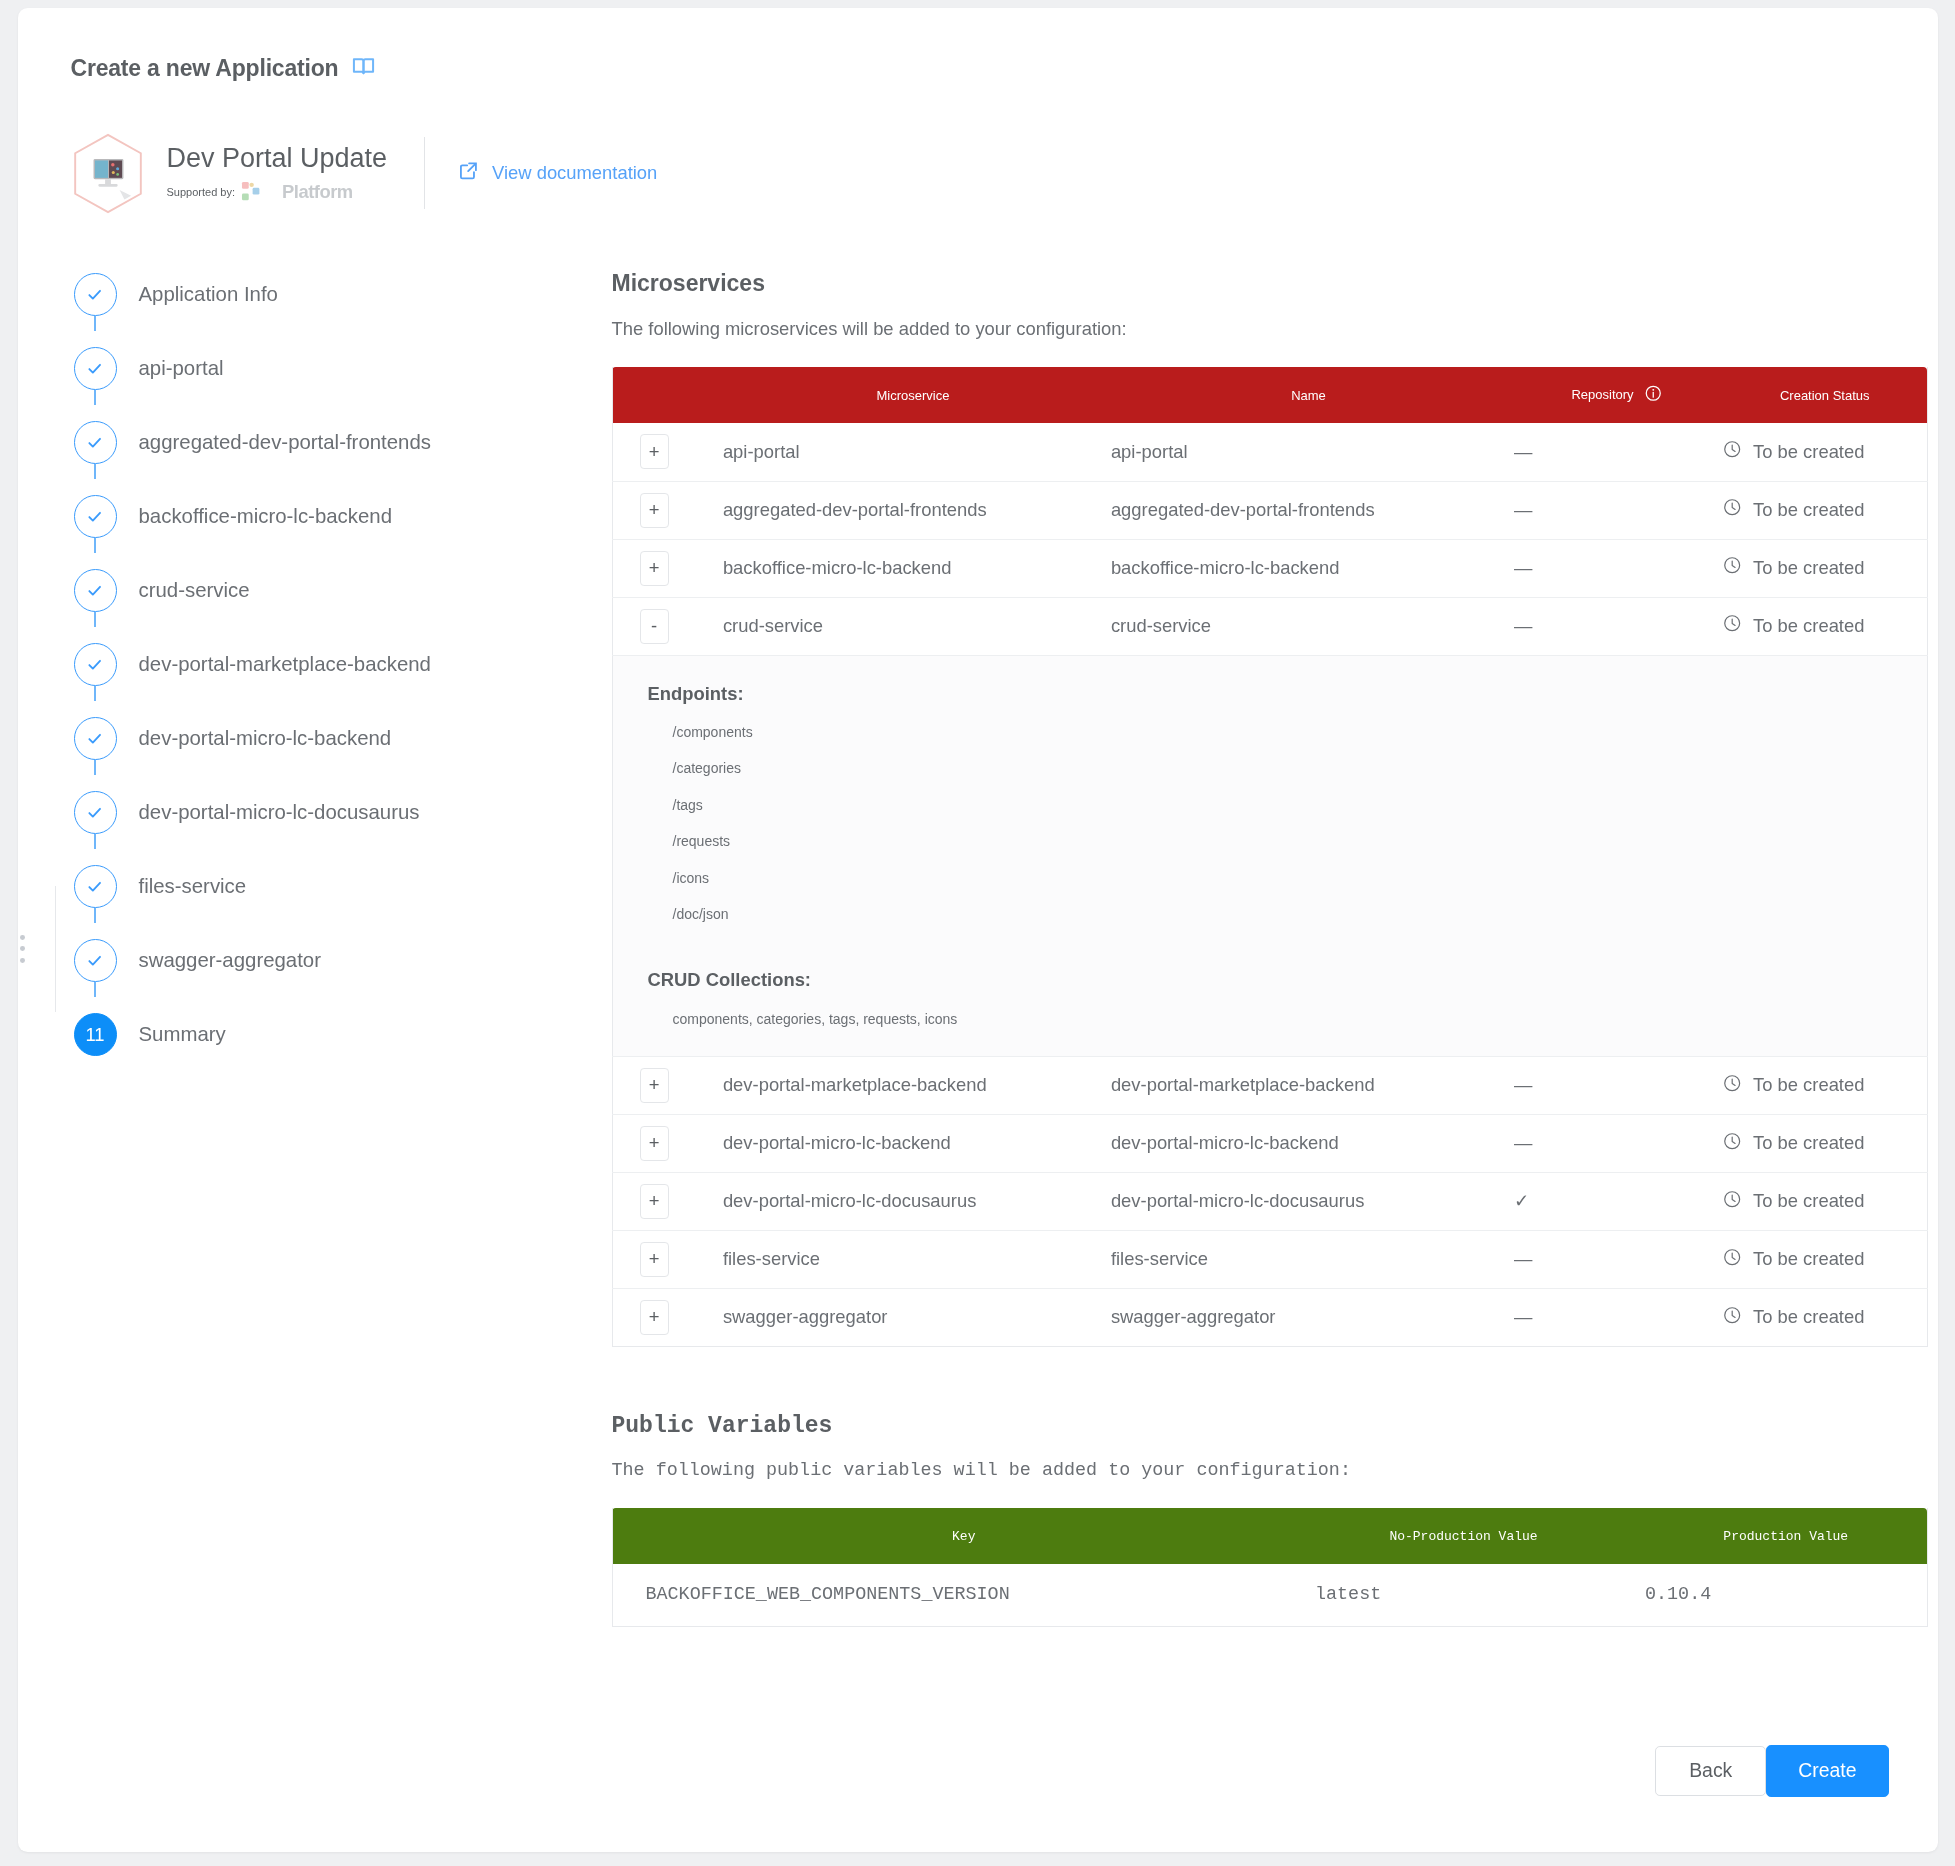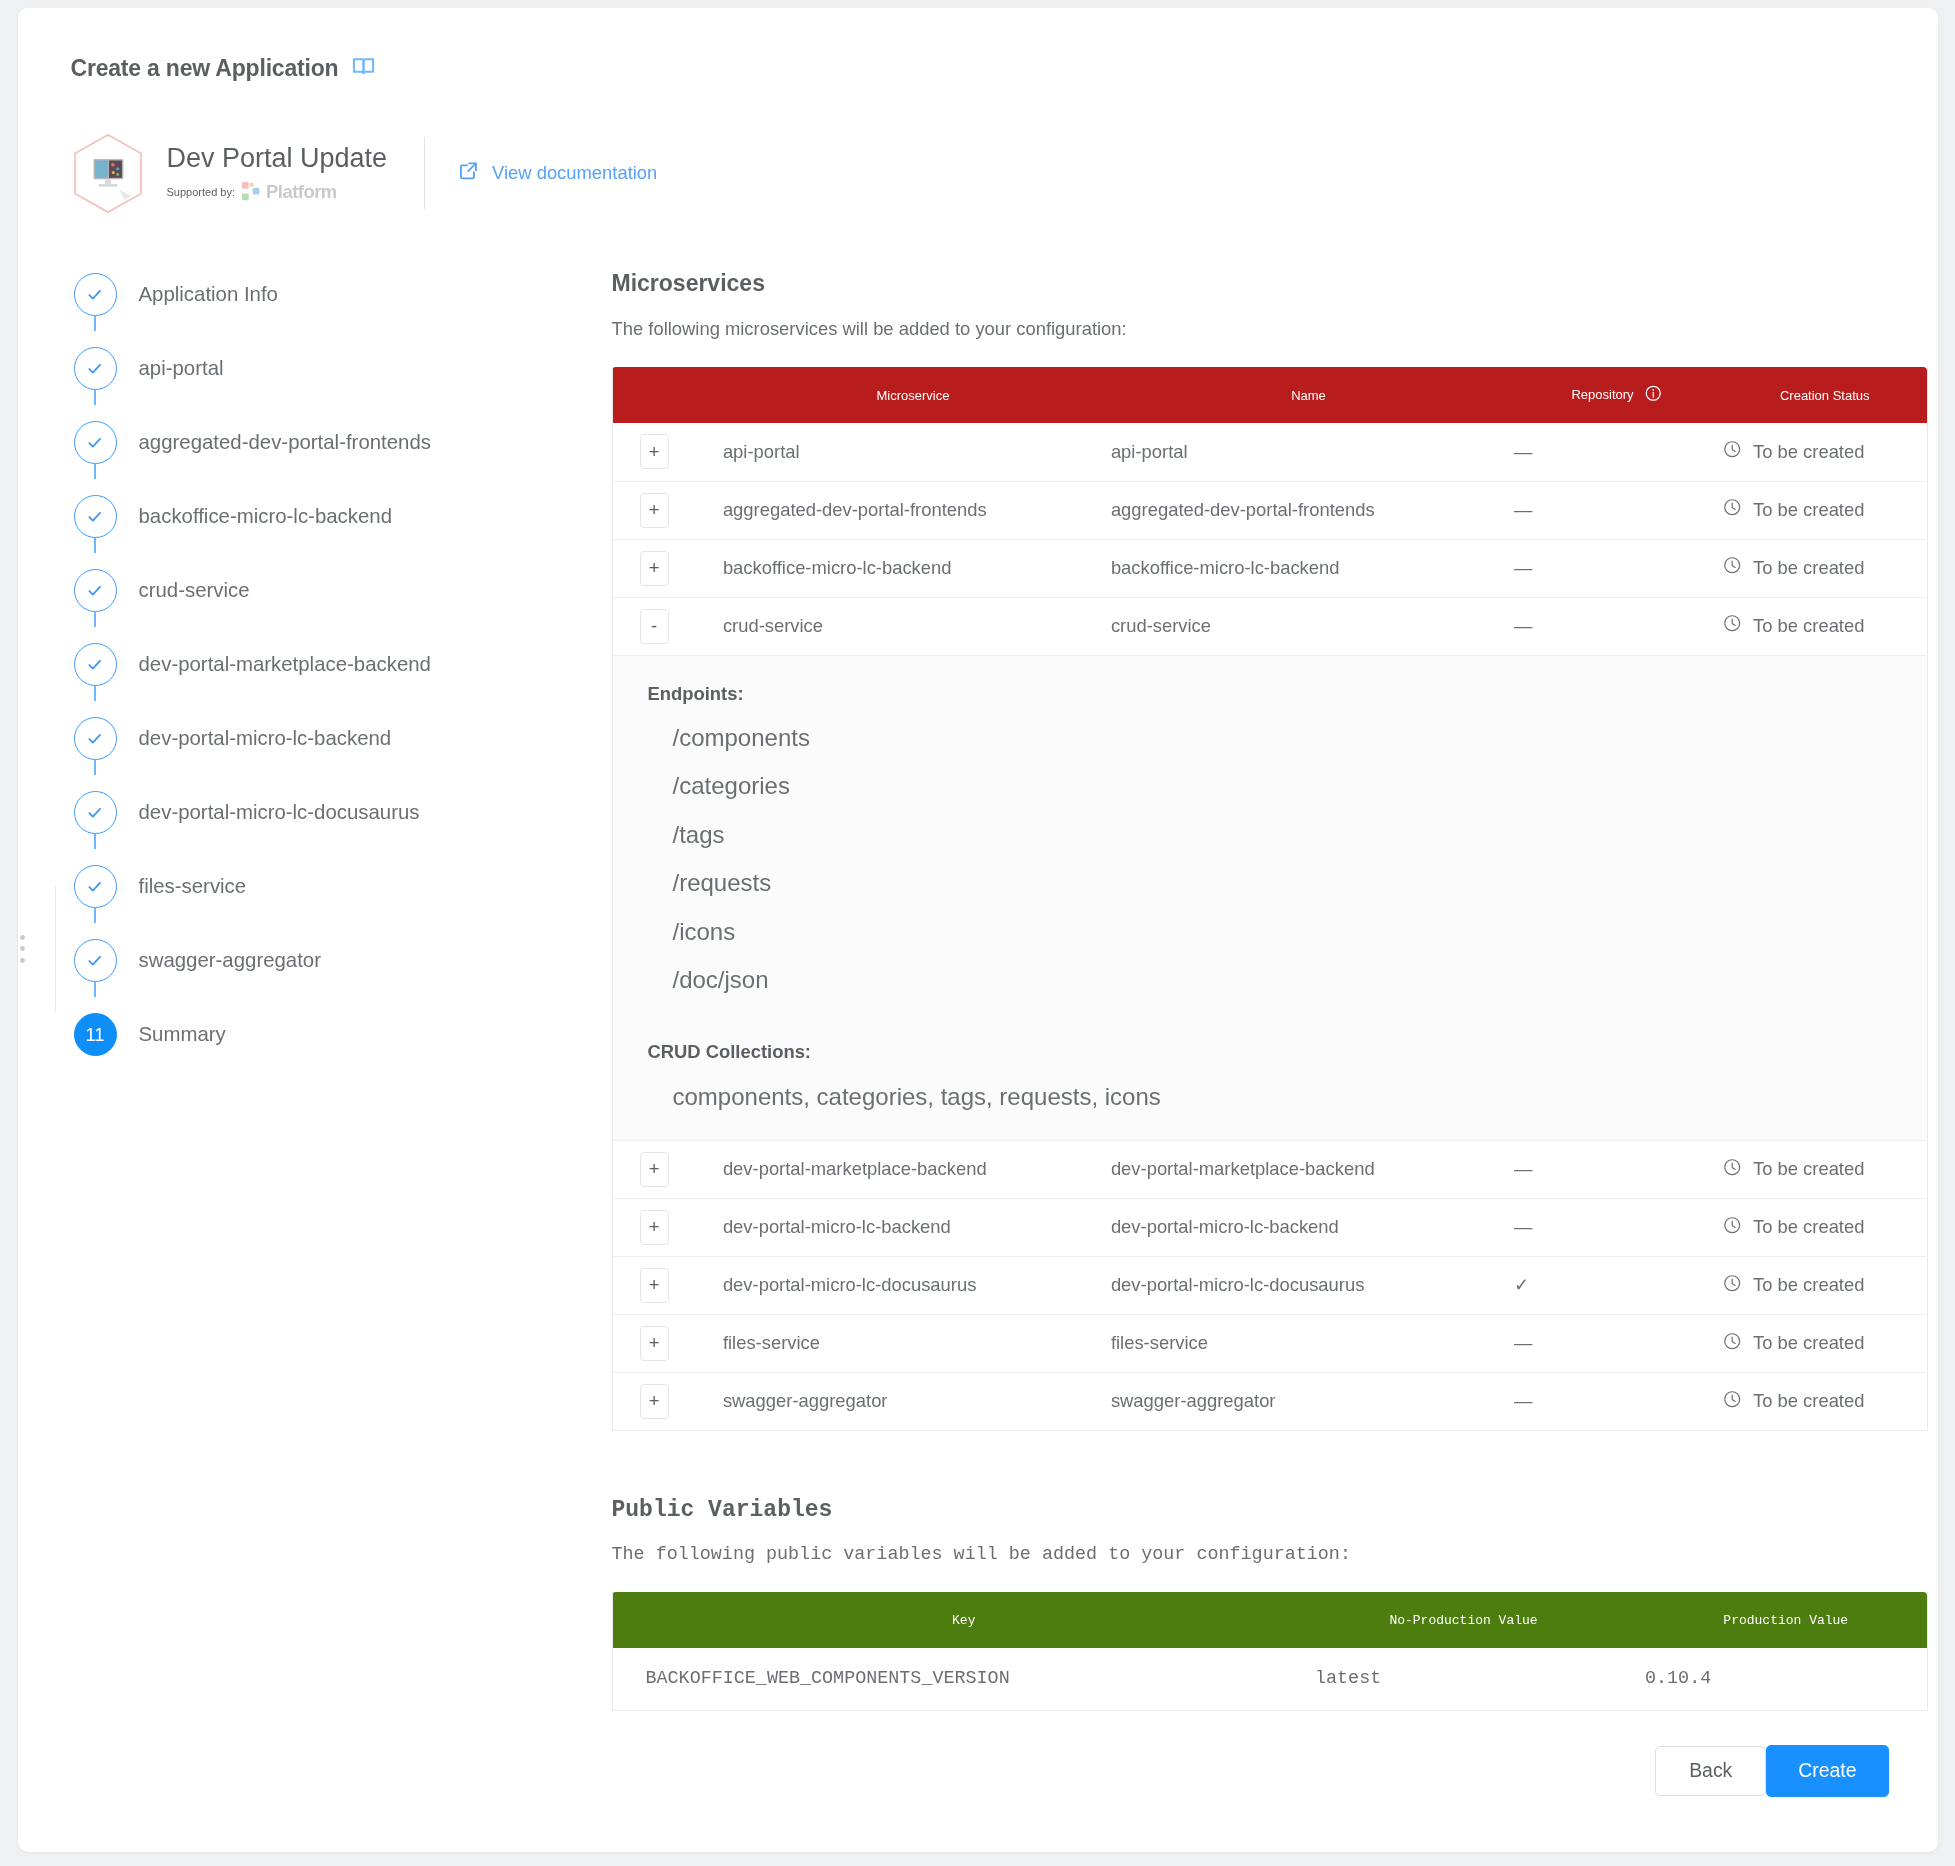--- a/index.html
+++ b/index.html
@@ -61,21 +61,21 @@
   }
   .hex-logo { width:74px; height:83px; position:relative; flex:0 0 auto; }
   .app-meta { margin-left:22px; }
   .app-name {
     font-size:27px; color:#5b5f63; line-height:1.1; font-weight:normal;
   }
   .supported-row {
     margin-top:7.8px; display:flex; align-items:center; gap:5.8px;
   }
   .supported-label { font-size:11px; color:#5b5f63; }
-  .platform-logo { display:flex; align-items:center; gap:4px; opacity:0.55; }
+  .platform-logo { display:flex; align-items:center; gap:20px; opacity:0.55; }
   .platform-word { font-size:18.4px; font-weight:bold; color:#9aa0a6; letter-spacing:-0.5px; }
 
   .divider-v {
     width:1px; height:72px; background:#e2e4e7; margin-left:37px;
   }
   .doc-link {
     margin-left:33px; display:flex; align-items:center; gap:12.6px;
     color:#56a2f8; font-size:18.4px; cursor:pointer; text-decoration:none;
   }
 
@@ -142,21 +142,21 @@
     margin-left:27px; cursor:pointer; padding:0;
     font-family:"Liberation Sans", sans-serif;
   }
   .repo-cell { text-align:left; padding-left:3.9px !important; font-size:21.3px; color:#6b6f74; }
   .status-cell { }
   .status-wrap { display:flex; align-items:center; gap:11.6px; }
 
   .detail-row td { padding:0 !important; height:auto !important; background:#fbfbfc; border-bottom:1px solid #edeff1 !important; }
   .detail-box { padding:27px 8px 29px 35px; }
   .detail-head { font-size:18.4px; font-weight:bold; color:#5b5f63; margin-bottom:19.4px; }
-  .detail-item { font-size:24px; color:#6b6f74; padding-left:25px; margin-bottom:20.4px; }
+  .detail-item { font-size:14px; color:#6b6f74; padding-left:25px; margin-bottom:20.4px; }
   .detail-item:last-child { margin-bottom:0; }
   .detail-gap { height:27px; }
 
   
   .pv-wrap { margin-top:66px;font-family:Liberation Mono, monospace; }
   table.pv { width:1315px; border-collapse:collapse; table-layout:fixed;
     border:1px solid #e7e9ec; border-top:none; }
   table.pv thead th {
     background:#4d7c0f; color:#fff; font-size:13px; font-weight:normal;
     text-align:center; padding:16.5px 0 16.5px 33px; height:56px;

